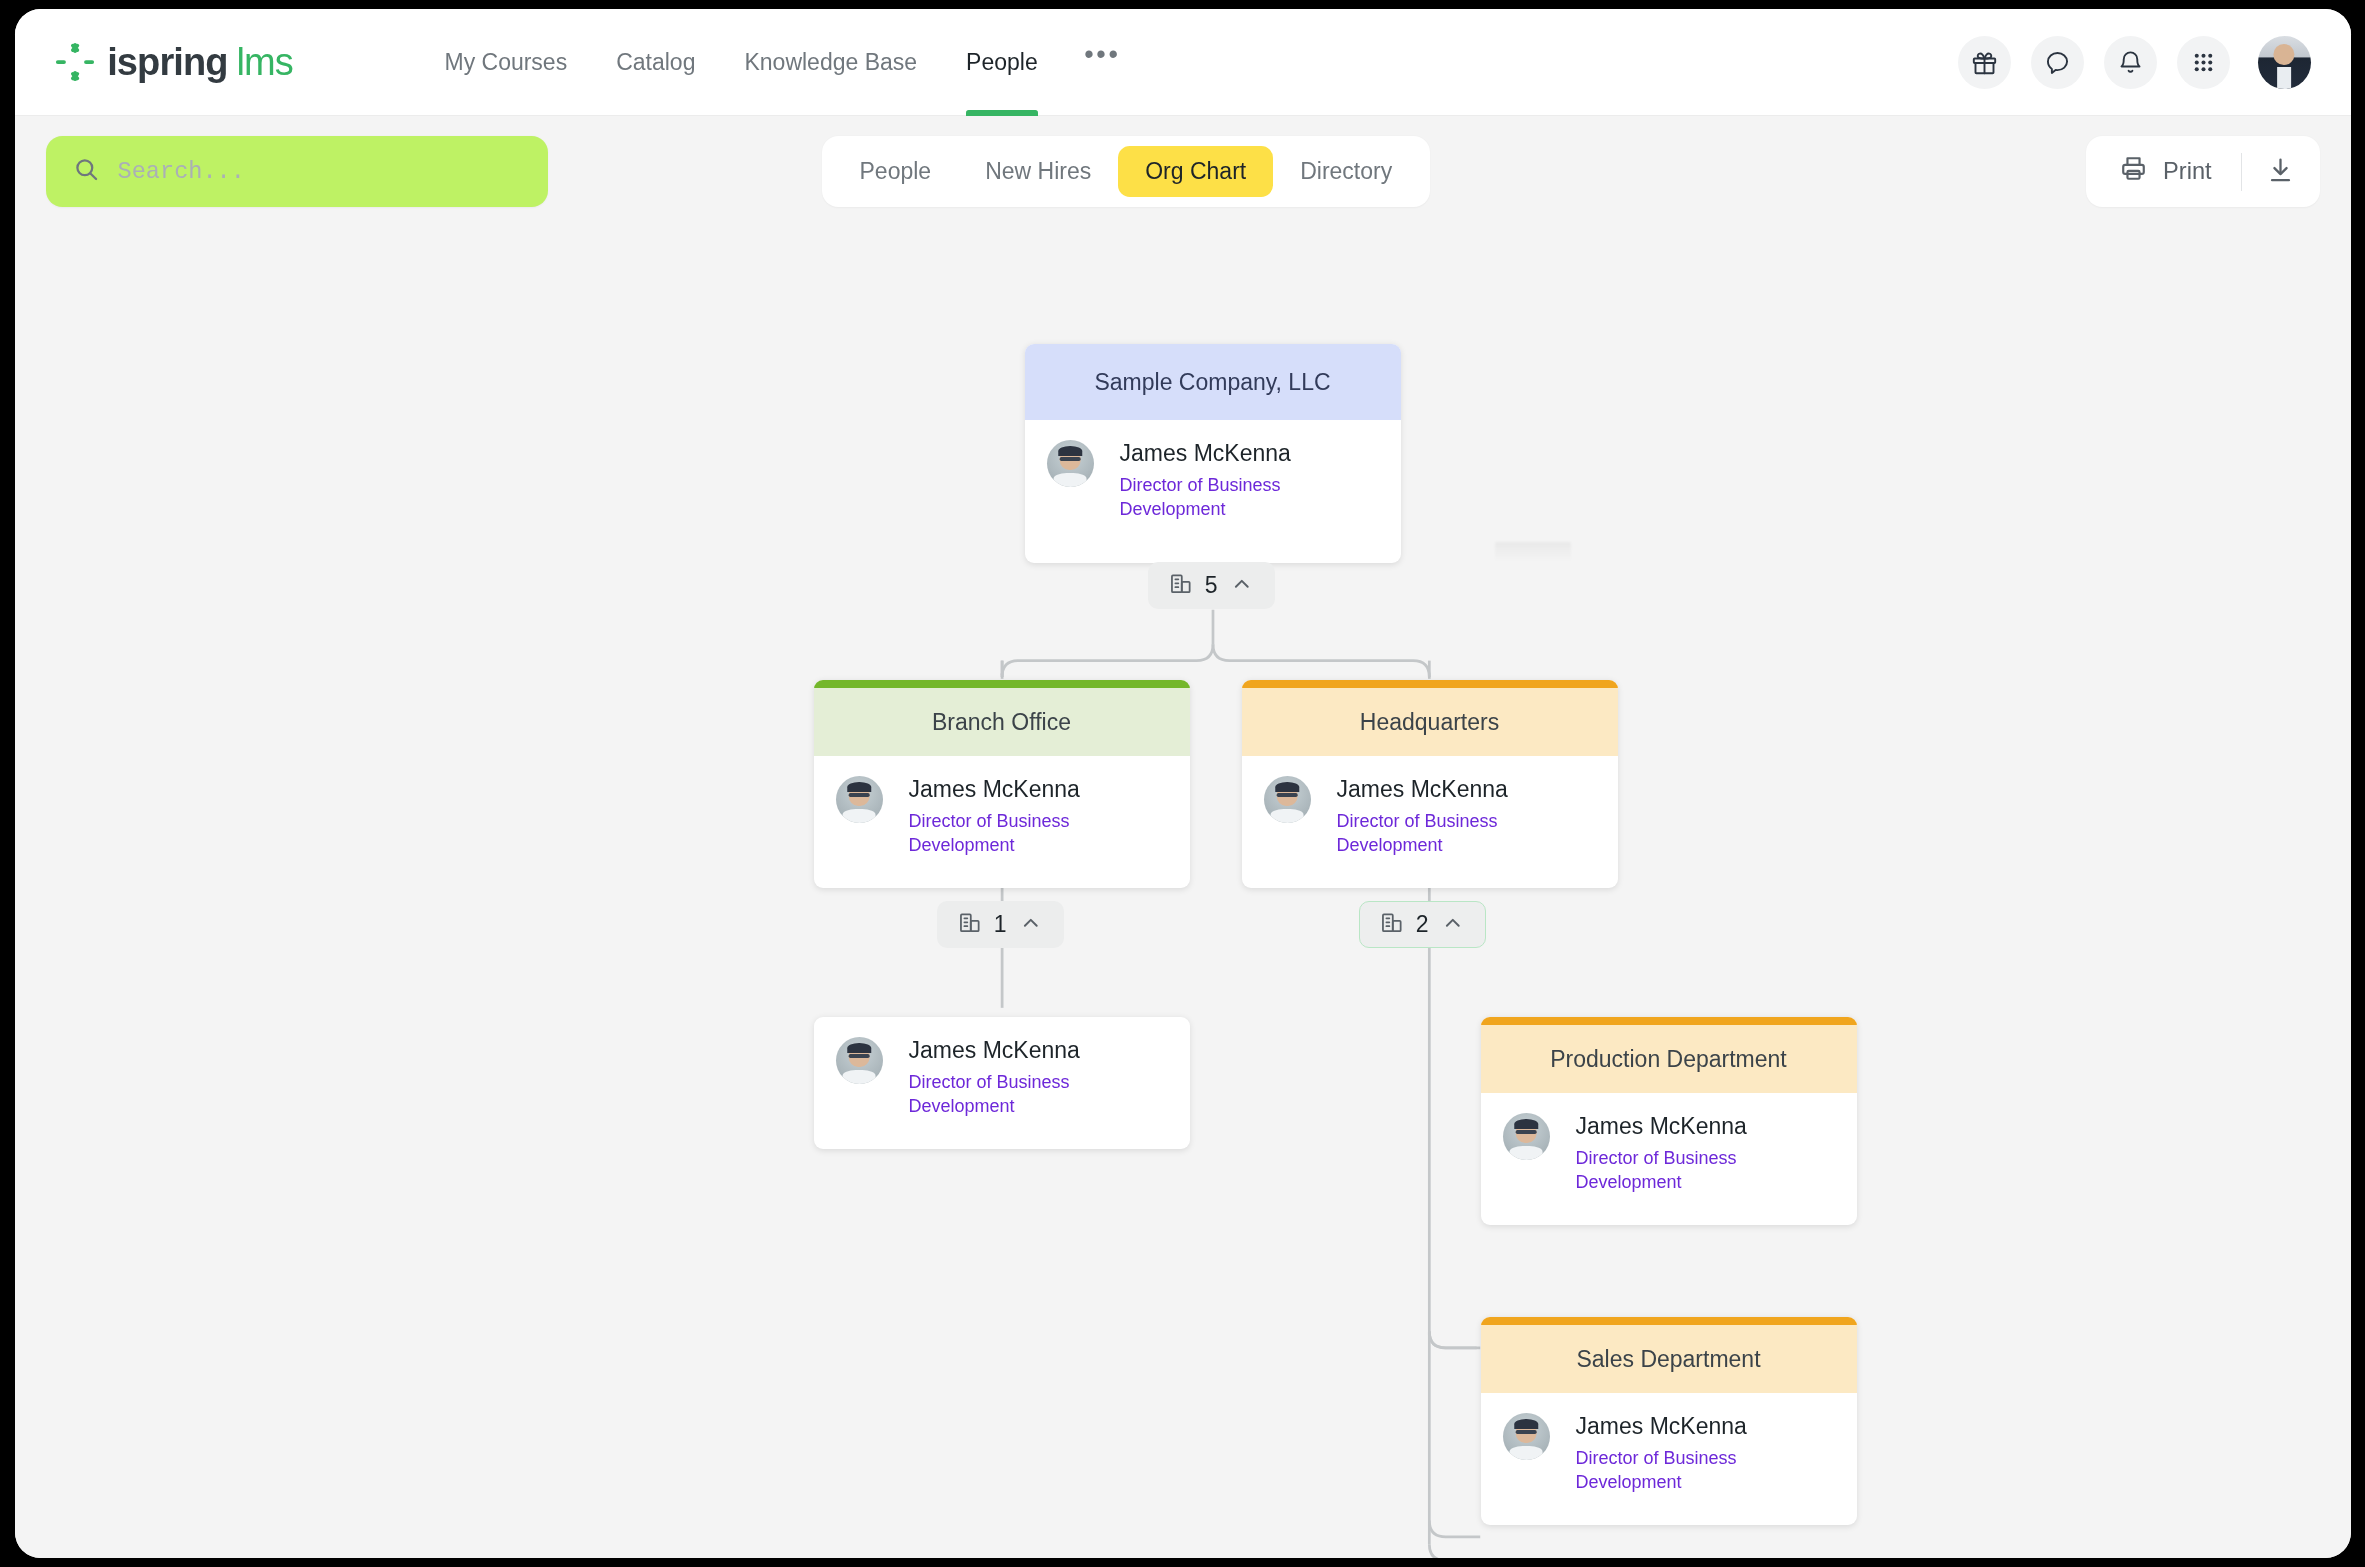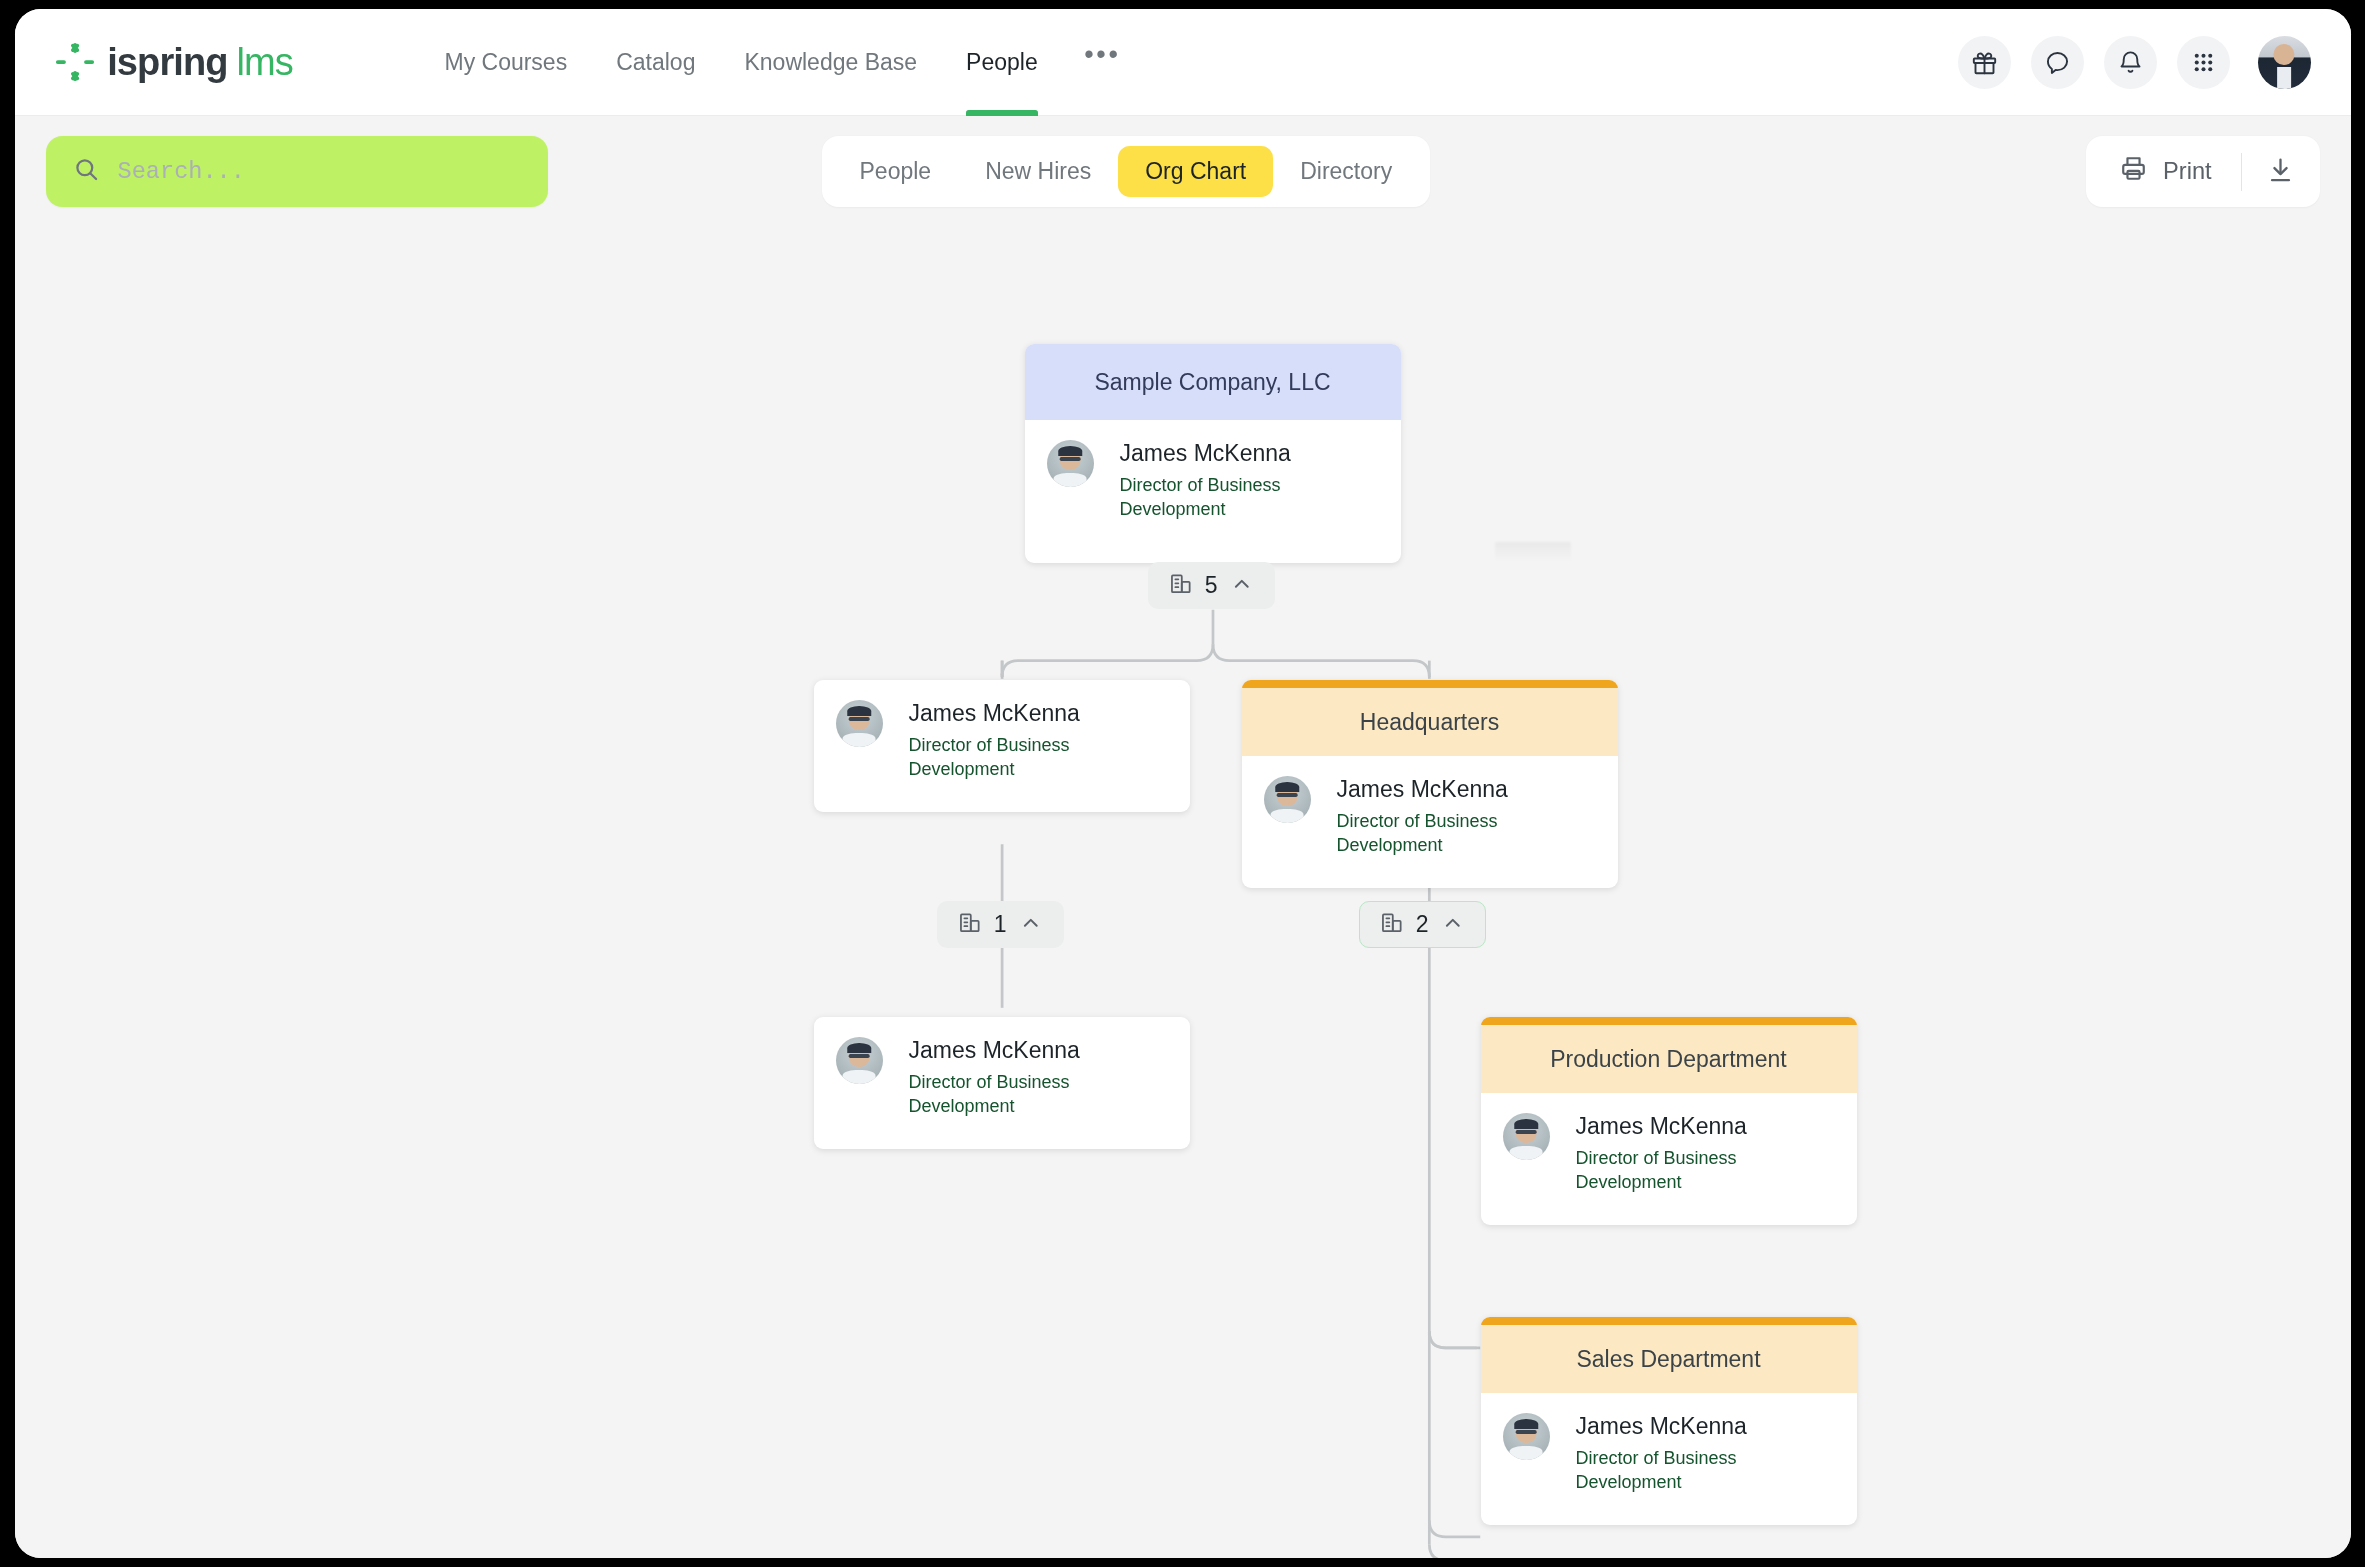--- a/index.html
+++ b/index.html
@@ -219,21 +219,21 @@
     transform:translateX(-50%); background:#3a4350; border-radius:1.8px;
   }
   .avatar .a-body {
     position:absolute; left:50%; bottom:0; width:70%; height:30%;
     transform:translateX(-50%); background:#f0f3f5; border-radius:40% 40% 0 0;
   }
   .person-name {
     font-size: 23px; color: #1d2429; line-height: 1.2; margin-bottom: 6.4px;
   }
   .person-role {
-    font-size: 18px; color: #14532d; line-height: 1.32; max-width: 227px;
+    font-size: 18px; color: #6d28d9; line-height: 1.32; max-width: 227px;
   }
 
   
   .count-badge {
     position: absolute;
     height: 47px;
     background: #eceded;
     border-radius: 10px;
     display: flex; align-items: center; justify-content: center;
     gap: 12.7px;
@@ -422,20 +422,21 @@
       </span>
       <span class="cnt">5</span>
       <span>
         <svg class="chev" viewBox="0 0 24 24" fill="none" stroke="#5a6168" stroke-width="2" stroke-linecap="round" stroke-linejoin="round">
           <path d="M6 15l6-6 6 6"></path>
         </svg>
       </span>
     </div>
 
     <div class="node green" style="left:799px; top:436px;">
+      <div class="node-head">Branch Office</div>
       <div class="node-body">
         <span class="avatar">
           <span class="a-body"></span>
             <span class="a-head"></span>
             <span class="a-hair"></span>
             <span class="a-glass"></span>
         </span>
         <div>
           <div class="person-name">James McKenna</div>
           <div class="person-role">Director of Business Development</div>

